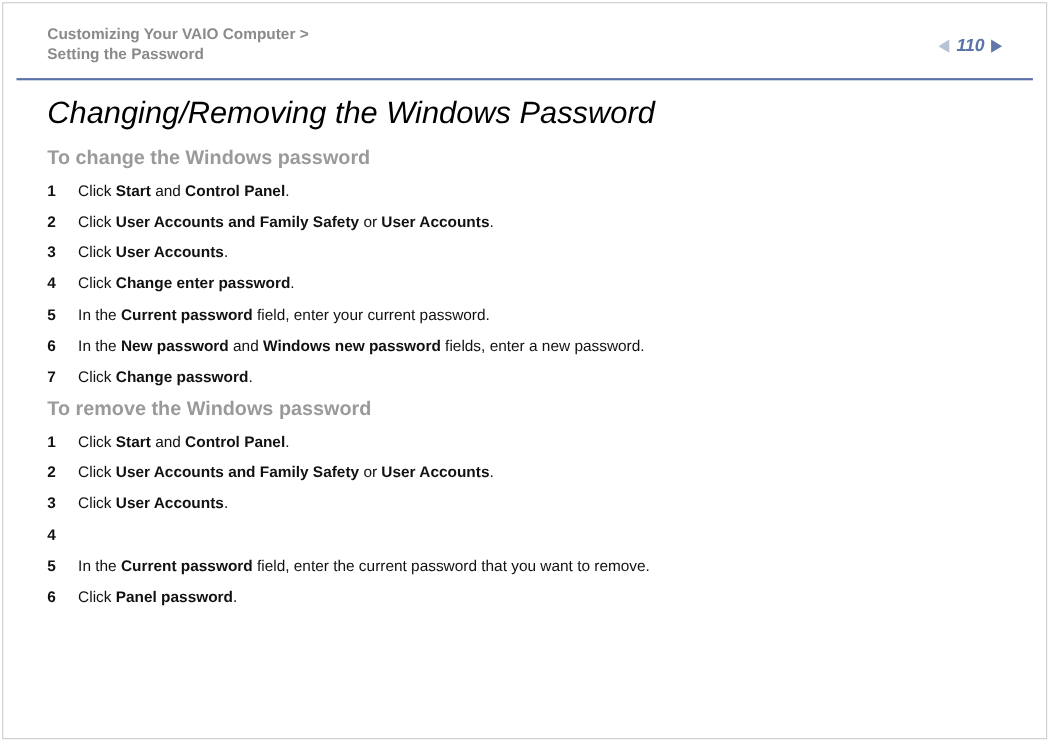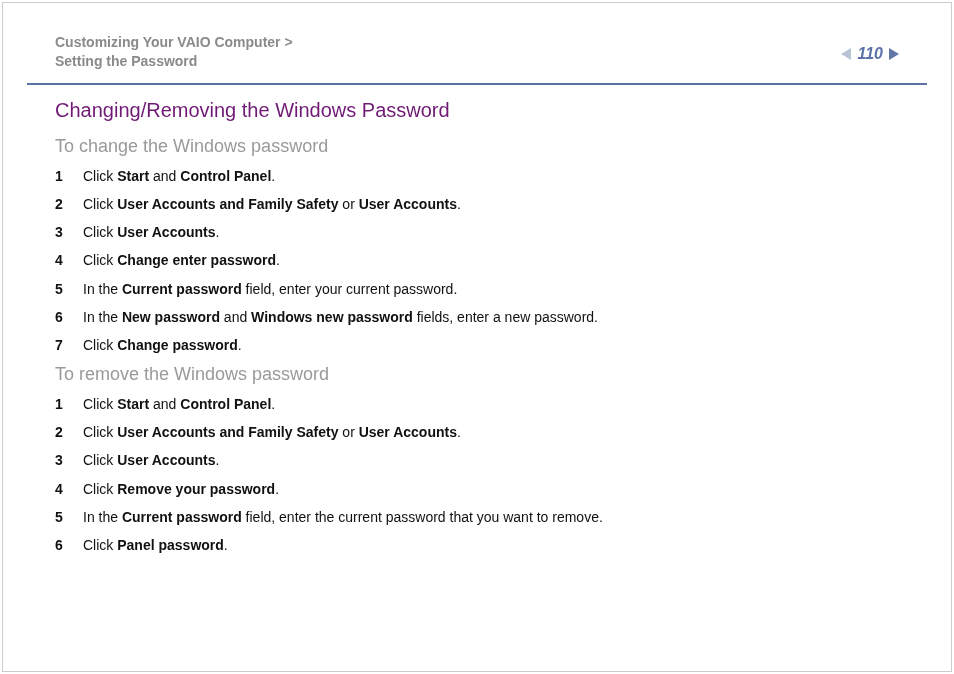--- a/index.html
+++ b/index.html
@@ -12,21 +12,21 @@
       background: #fff;
       width: 954px;
       height: 674px;
       position: relative;
     }
     .page {
       border: 1px solid #ccc;
       width: 950px;
       height: 670px;
       margin: 2px;
-      padding: 12px;
+      padding: 0;
       position: relative;
     }
     .header {
       display: flex;
       justify-content: space-between;
       align-items: flex-start;
       padding: 18px 40px 12px 40px;
     }
     .breadcrumb {
       font-size: 14px;
@@ -65,29 +65,30 @@
     }
     .divider {
       height: 2px;
       background: #5a72a8;
       margin: 0 12px 0 12px;
     }
     .content {
       padding: 14px 40px 0 40px;
     }
     h1.title {
-      color: #701a75;
-      font-size: 20px;
+      color: #000000;
+      font-size: 28px;
       font-weight: normal;
       margin-bottom: 14px;
+      font-style: italic;
     }
     h2.subtitle {
       color: #9a9a9a;
       font-size: 18px;
-      font-weight: normal;
+      font-weight: bold;
       margin-bottom: 10px;
       margin-top: 6px;
     }
     .steps {
       margin-bottom: 8px;
     }
     .step {
       display: flex;
       font-size: 14px;
       color: #111;
@@ -165,21 +166,20 @@
         <div class="step">
           <div class="step-num">2</div>
           <div class="step-text">Click <b>User Accounts and Family Safety</b> or <b>User Accounts</b>.</div>
         </div>
         <div class="step">
           <div class="step-num">3</div>
           <div class="step-text">Click <b>User Accounts</b>.</div>
         </div>
         <div class="step">
           <div class="step-num">4</div>
-          <div class="step-text">Click <b>Remove your password</b>.</div>
         </div>
         <div class="step">
           <div class="step-num">5</div>
           <div class="step-text">In the <b>Current password</b> field, enter the current password that you want to remove.</div>
         </div>
         <div class="step">
           <div class="step-num">6</div>
           <div class="step-text">Click <b>Panel password</b>.</div>
         </div>
       </div>

